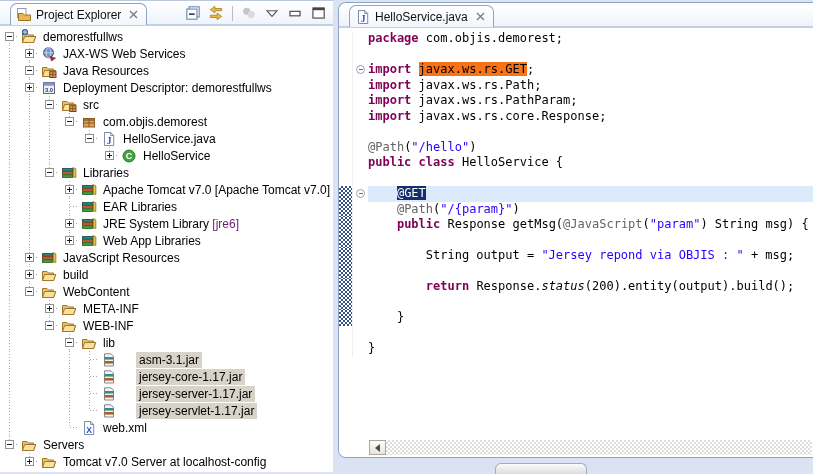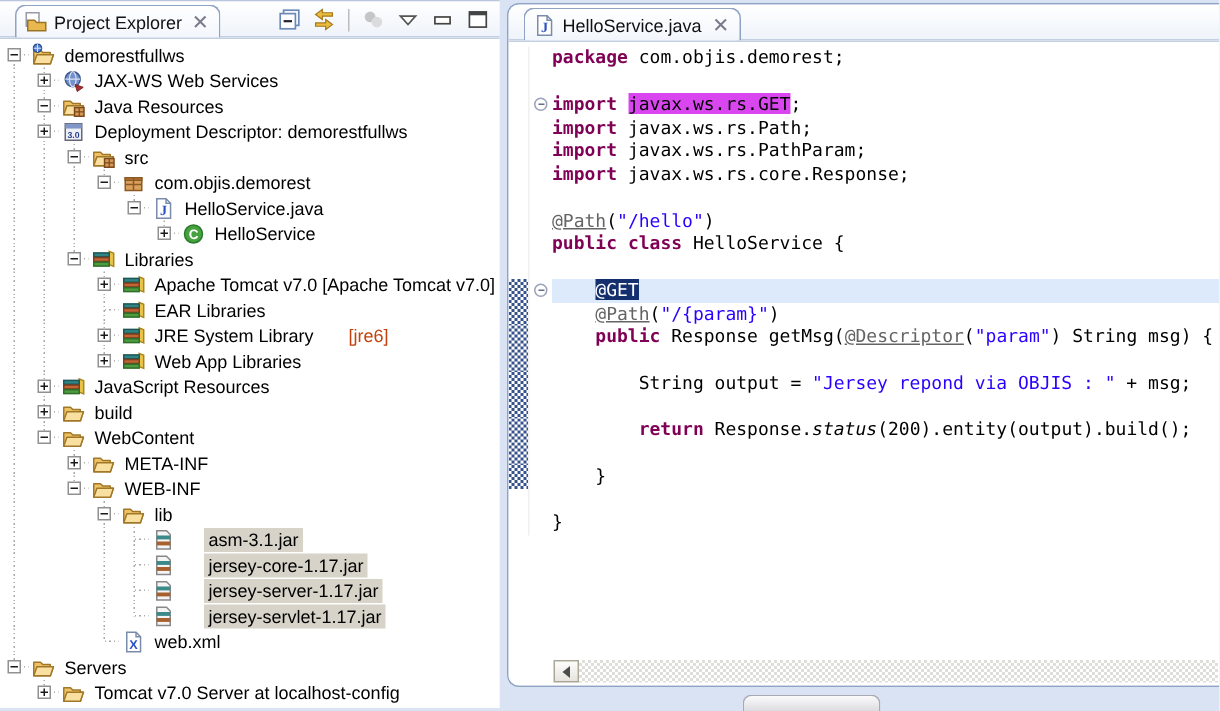--- a/index.html
+++ b/index.html
@@ -48,42 +48,42 @@
   .tcell.elbow-down::before { content:""; position:absolute; left:9px; top:9px; bottom:0; width:1px;
      background:repeating-linear-gradient(to bottom,#a9a9a9 0 1px,transparent 1px 3px); }
   .expbox { position:absolute; left:5px; top:4px; width:9px; height:9px;
             background:#fff; border:1px solid #919191; z-index:2; }
   .expbox::after { content:""; position:absolute; left:1px; top:3px; width:5px; height:1px; background:#1a1a1a; }
   .expbox.plus::before { content:""; position:absolute; left:3px; top:1px; width:1px; height:5px; background:#1a1a1a; }
   .ticon { width:17px; height:16px; flex:none; margin:0 2px 0 1px; }
   .ticon svg { width:16px; height:16px; }
   .tlabel { padding:1px 3px; color:#000; }
   .tlabel.selected { background:#d7d3c9;margin-left:16px; }
-  .tsuffix { color:#c2410c;margin-left:20px; }
+  .tsuffix { color:#701a75; }
 
   
   #editor-content { position:absolute; top:24px; left:0; right:0; bottom:0;
                     background:#fff; border-top:1px solid #c3cfe2;
                     overflow:hidden; padding-top:3px; }
   .cline { display:flex; height:15.5px; line-height:15.5px; }
   .ruler { width:13px; flex:none; }
   .ruler.range { background:conic-gradient(#36528d 25%,#ffffff 0 50%,#36528d 0 75%,#ffffff 0);
                  background-size:4px 4px; }
   .foldcol { width:16px; flex:none; position:relative; border-left:1px solid #f0f0f0; }
   .foldmark { position:absolute; left:3px; top:3px; width:9px; height:9px; border:1px solid #9aa2b8;
               border-radius:50%; background:#fff; }
   .foldmark::after { content:""; position:absolute; left:2px; top:3px; width:4px; height:1px; background:#666e84; }
   .ctext { flex:1; font-family:"DejaVu Sans Mono","Liberation Mono",monospace; font-size:12px;
            white-space:pre; color:#000; }
   .cline.current .ctext { background:#ddeafc; }
   .kw { color:#7F0055; font-weight:bold; }
   .str { color:#2A00FF; }
-  .ann { color:#646464;text-decoration:underline; }
+  .ann { color:#646464; }
   .it { font-style:italic; }
-  .occ { background:#d946ef; }
+  .occ { background:#f97316; }
   .sel { background:#132f6e; color:#fff; }
 
   
   #hscroll { position:absolute; left:30px; right:1px; bottom:2px; height:15px; display:flex; }
   #hscroll .harrow { width:17px; height:15px; background:linear-gradient(#fdfdfb,#e6e4dd);
                      border:1px solid #aca899; display:flex; align-items:center; justify-content:center; }
   #hscroll .harrow i { width:0; height:0; border:4px solid transparent; border-right:5px solid #4c4c4c;
                        margin-left:-4px; }
   #hscroll .htrack { flex:1; background:conic-gradient(#dededa 25%,#ffffff 0 50%,#dededa 0 75%,#ffffff 0);
                      background-size:4px 4px; }
@@ -566,21 +566,21 @@
           <span class="ctext"><span>    </span><span class="sel">@GET</span></span>
         </div>
         <div class="cline">
           <span class="ruler range"></span>
           <span class="foldcol"></span>
           <span class="ctext"><span>    </span><span class="ann">@Path</span><span>(</span><span class="str">"/{param}"</span><span>)</span></span>
         </div>
         <div class="cline">
           <span class="ruler range"></span>
           <span class="foldcol"></span>
-          <span class="ctext"><span>    </span><span class="kw">public</span><span> Response getMsg(</span><span class="ann">@Descriptor</span><span>(</span><span class="str">"param"</span><span>) String msg) {</span></span>
+          <span class="ctext"><span>    </span><span class="kw">public</span><span> Response getMsg(</span><span class="ann">@JavaScript</span><span>(</span><span class="str">"param"</span><span>) String msg) {</span></span>
         </div>
         <div class="cline">
           <span class="ruler range"></span>
           <span class="foldcol"></span>
           <span class="ctext"></span>
         </div>
         <div class="cline">
           <span class="ruler range"></span>
           <span class="foldcol"></span>
           <span class="ctext"><span>        String output = </span><span class="str">"Jersey repond via OBJIS : "</span><span> + msg;</span></span>

